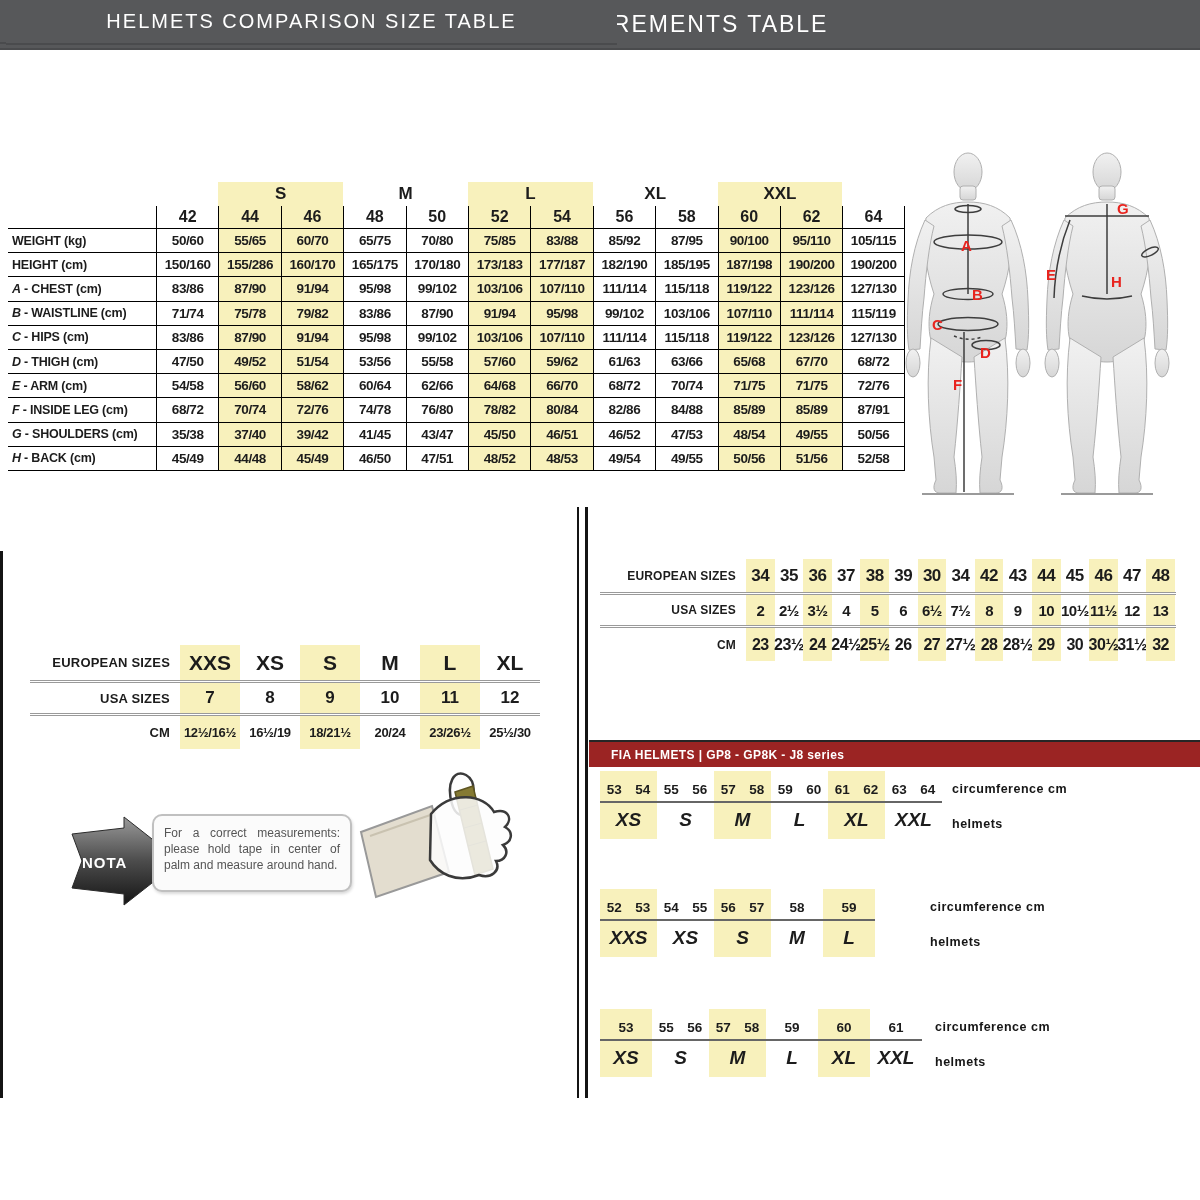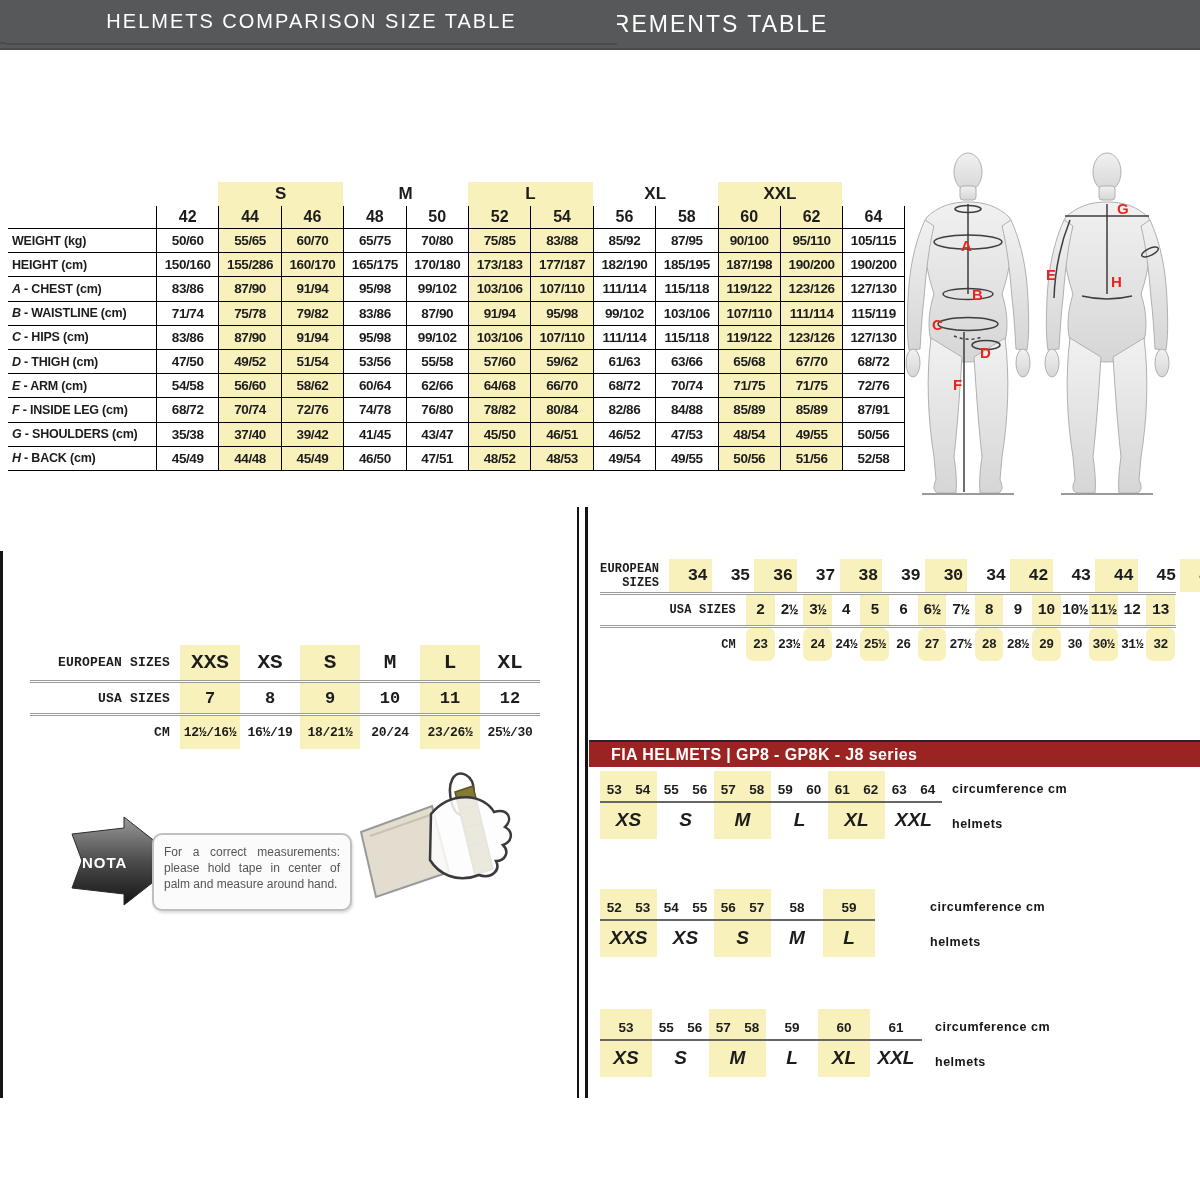--- a/index.html
+++ b/index.html
@@ -31,51 +31,51 @@
   .suit-cols{display:flex;}
   .scol{width:62.4px;box-sizing:border-box;}
   .scol .sizecell{height:23px;border-bottom:1.6px solid #000;border-left:1.4px solid #000;box-sizing:border-box;
         text-align:center;font-weight:bold;font-size:16px;line-height:22px;}
   .scol .valcell{height:24.2px;border-bottom:1.6px solid #000;border-left:1.4px solid #000;box-sizing:border-box;
         text-align:center;font-weight:bold;font-size:13.5px;line-height:23px;letter-spacing:-0.4px;}
   .scol:last-of-type .sizecell,.scol:last-of-type .valcell{border-right:1.4px solid #000;}
   .hl{background:#f8f1bc;}
   
   #gloves-table{left:30px;top:645px;width:510px;}
-  .gl-row{display:flex;align-items:center;box-sizing:border-box;font-family:Liberation Mono, monospace;}
+  .gl-row{display:flex;align-items:center;box-sizing:border-box;}
   .gl-row.dbl{border-bottom:3px double #9a9a9a;}
   .gl-label{width:150px;text-align:right;padding-right:10px;box-sizing:border-box;
             font-weight:bold;font-size:13px;letter-spacing:0.2px;}
   .gl-cell{width:60px;text-align:center;font-weight:bold;align-self:stretch;display:flex;
            align-items:center;justify-content:center;}
   .r-eu{height:38px;}  .r-eu .gl-cell{font-size:21px;}
   .r-usa{height:33px;} .r-usa .gl-cell{font-size:17px;}
   .r-cm{height:33px;}  .r-cm .gl-cell{font-size:13px;letter-spacing:-0.3px;}
   
   #shoes-table{left:600px;top:559px;width:576px;}
   .sh-label{width:146px;text-align:right;padding-right:10px;box-sizing:border-box;
             font-weight:bold;font-size:12px;letter-spacing:0.2px;}
   .sh-cell{width:28.6px;text-align:center;font-weight:bold;align-self:stretch;display:flex;
            align-items:center;justify-content:center;letter-spacing:-0.5px;}
-  .s-eu{height:36px;}  .s-eu .sh-cell{font-size:17px;padding-left:14px;}
+  .s-eu{height:36px;}  .s-eu .sh-cell{font-size:17px;}
   .s-usa{height:33px;} .s-usa .sh-cell{font-size:15px;}
-  .s-cm{height:33px;}  .s-cm .sh-cell{font-size:13px;border-radius:7px;}
+  .s-cm{height:33px;}  .s-cm .sh-cell{font-size:16px;}
   
   .redbar{position:absolute;left:589px;width:611px;height:27px;background:#9b2423;color:#fff;
           display:flex;align-items:center;padding-left:22px;box-sizing:border-box;
-          font-weight:bold;font-size:16px;letter-spacing:0.4px;border-top:2px solid #262626;}
+          font-weight:bold;font-size:12px;letter-spacing:0.4px;border-top:2px solid #262626;}
   .hgroups{position:absolute;display:flex;}
   .hgroup{width:57px;text-align:center;box-sizing:border-box;}
   .hgroup.wide{width:52px;}
   .hnums{display:flex;height:30px;align-items:flex-end;justify-content:space-around;padding-bottom:4px;box-sizing:border-box;}
   .hnum{flex:1;font-size:13.5px;font-weight:bold;}
   .hsize{border-top:2px solid #666;height:36px;line-height:33px;font-size:19px;font-weight:bold;font-style:italic;}
   .hlabel{position:absolute;font-size:12.5px;font-weight:bold;letter-spacing:0.5px;color:#161616;}
   
-  #note-box{left:152px;top:833px;width:200px;height:78px;border:2px solid #c0c0c0;border-radius:10px;
+  #note-box{left:152px;top:814px;width:200px;height:78px;border:2px solid #c0c0c0;border-radius:10px;
             background:#fbfbfb;box-sizing:border-box;padding:9px 10px;font-size:12px;color:#555;
             line-height:1.35;text-align:justify;box-shadow:1px 2px 3px rgba(0,0,0,0.15);}
   svg text{font-family:"Liberation Sans",sans-serif;}
   .marker{font-size:15px;font-weight:bold;fill:#e8241f;}
 </style>
 </head>
 <body>
 
 <div id="canvas">
 

